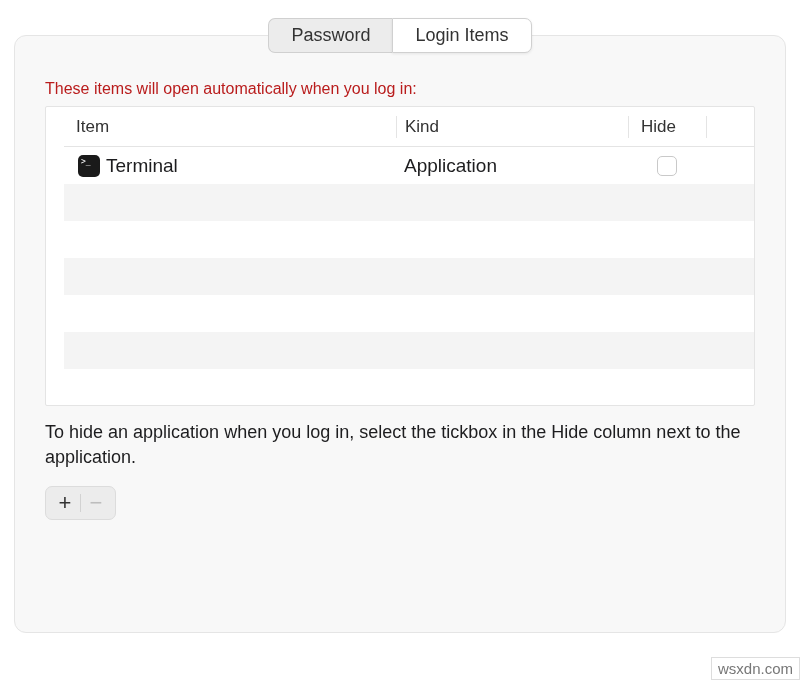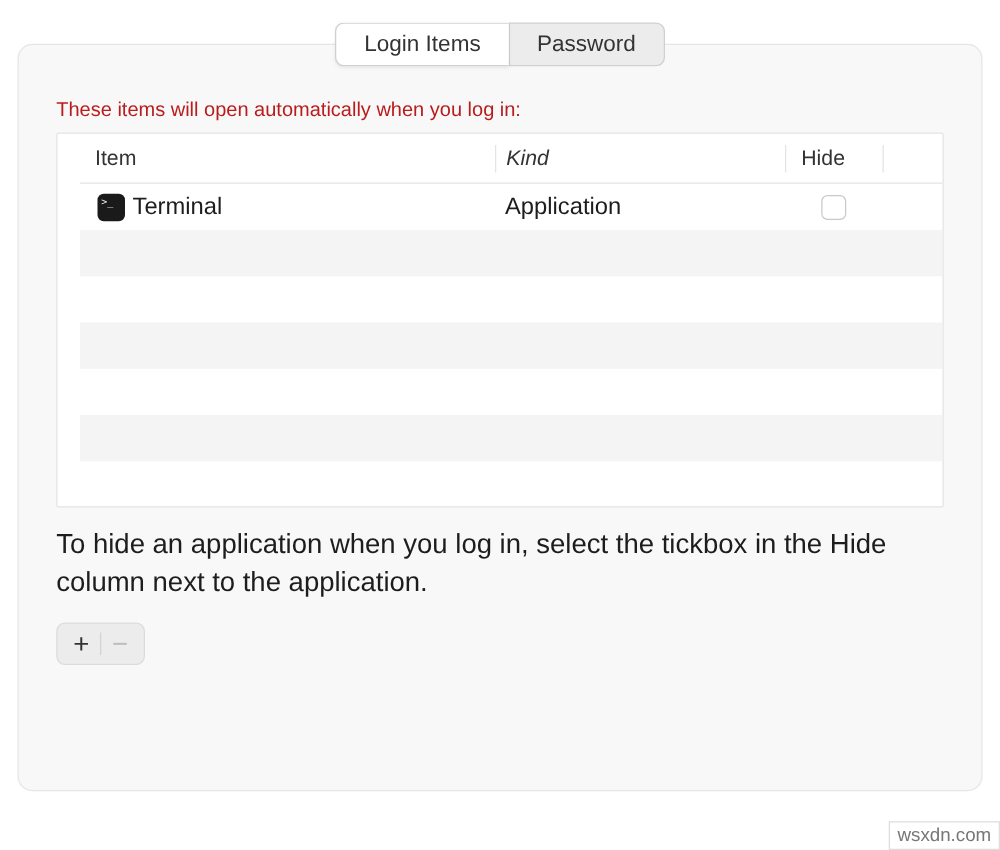--- a/index.html
+++ b/index.html
@@ -57,21 +57,21 @@
     }
     .thead {
       display: flex;
       border-bottom: 1px solid #e4e4e4;
       font-size: 17px;
       color: #333;
       height: 40px;
       align-items: center;
     }
     .th-item { flex: 0 0 332px; padding-left: 12px; }
-    .th-kind { flex: 0 0 232px; border-left: 1px solid #e4e4e4; padding-left: 8px; height: 22px; display:flex; align-items:center;font-style:italic;}
+    .th-kind { flex: 0 0 232px; border-left: 1px solid #e4e4e4; padding-left: 8px; height: 22px; display:flex; align-items:center;}
     .th-hide { flex: 0 0 78px; border-left: 1px solid #e4e4e4; padding-left: 12px; height:22px; display:flex; align-items:center;}
     .th-end { flex: 1; border-left: 1px solid #e4e4e4; height:22px; }
     .tbody { }
     .row {
       display: flex;
       height: 37px;
       align-items: center;
       font-size: 19px;
     }
     .row.alt { background: #f4f4f4; }
@@ -88,21 +88,21 @@
       color:#fff; font-size:8px; font-family: monospace; line-height:1;
     }
     .checkbox {
       width: 20px; height: 20px;
       border: 1px solid #c9c9c9;
       border-radius: 5px;
       background: #fff;
       cursor: pointer;
     }
     .hint {
-      font-size: 22px;
+      font-size: 18px;
       margin-top: 14px;
       line-height: 1.4;
       color: #1d1d1f;
     }
     .pm-group {
       margin-top: 16px;
       display: inline-flex;
       align-items: center;
       background: #ececec;
       border: 1px solid #dcdcdc;
@@ -122,22 +122,22 @@
       position:absolute; right:0; bottom:0;
       background:#fff; border:1px solid #ddd;
       font-size:15px; color:#777;
       padding:2px 6px;
     }
   </style>
 </head>
 <body>
 
 <div class="tabs">
+  <div class="tab">Password</div>
   <div class="tab active">Login Items</div>
-  <div class="tab">Password</div>
 </div>
 
 <div class="panel">
   <div class="heading">These items will open automatically when you log in:</div>
 
   <div class="table">
     <div class="thead">
       <div class="th-item">Item</div>
       <div class="th-kind">Kind</div>
       <div class="th-hide">Hide</div>

